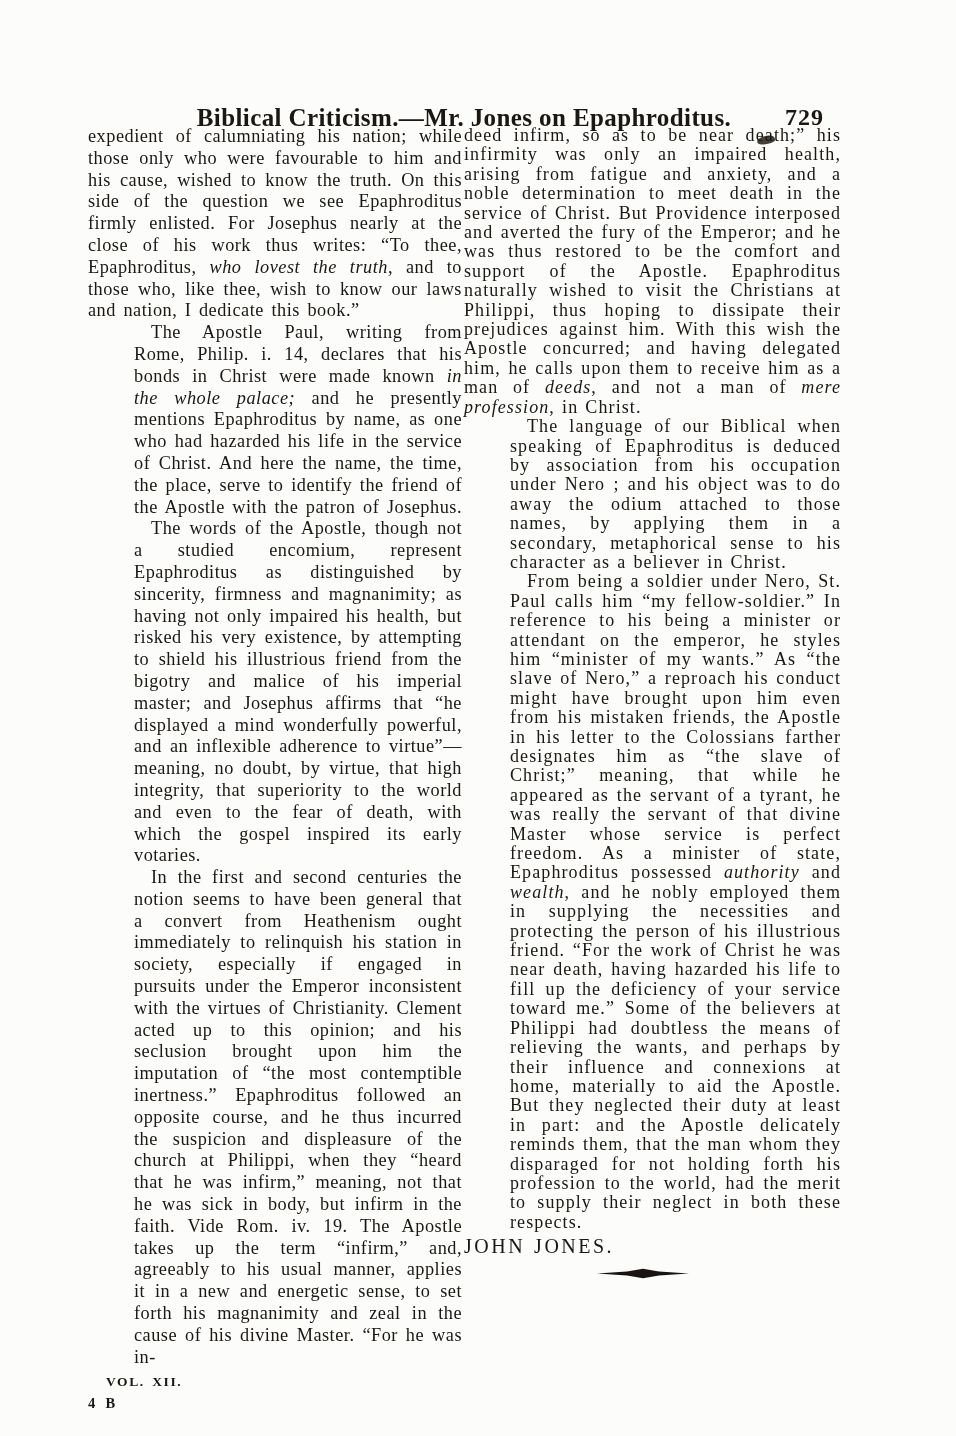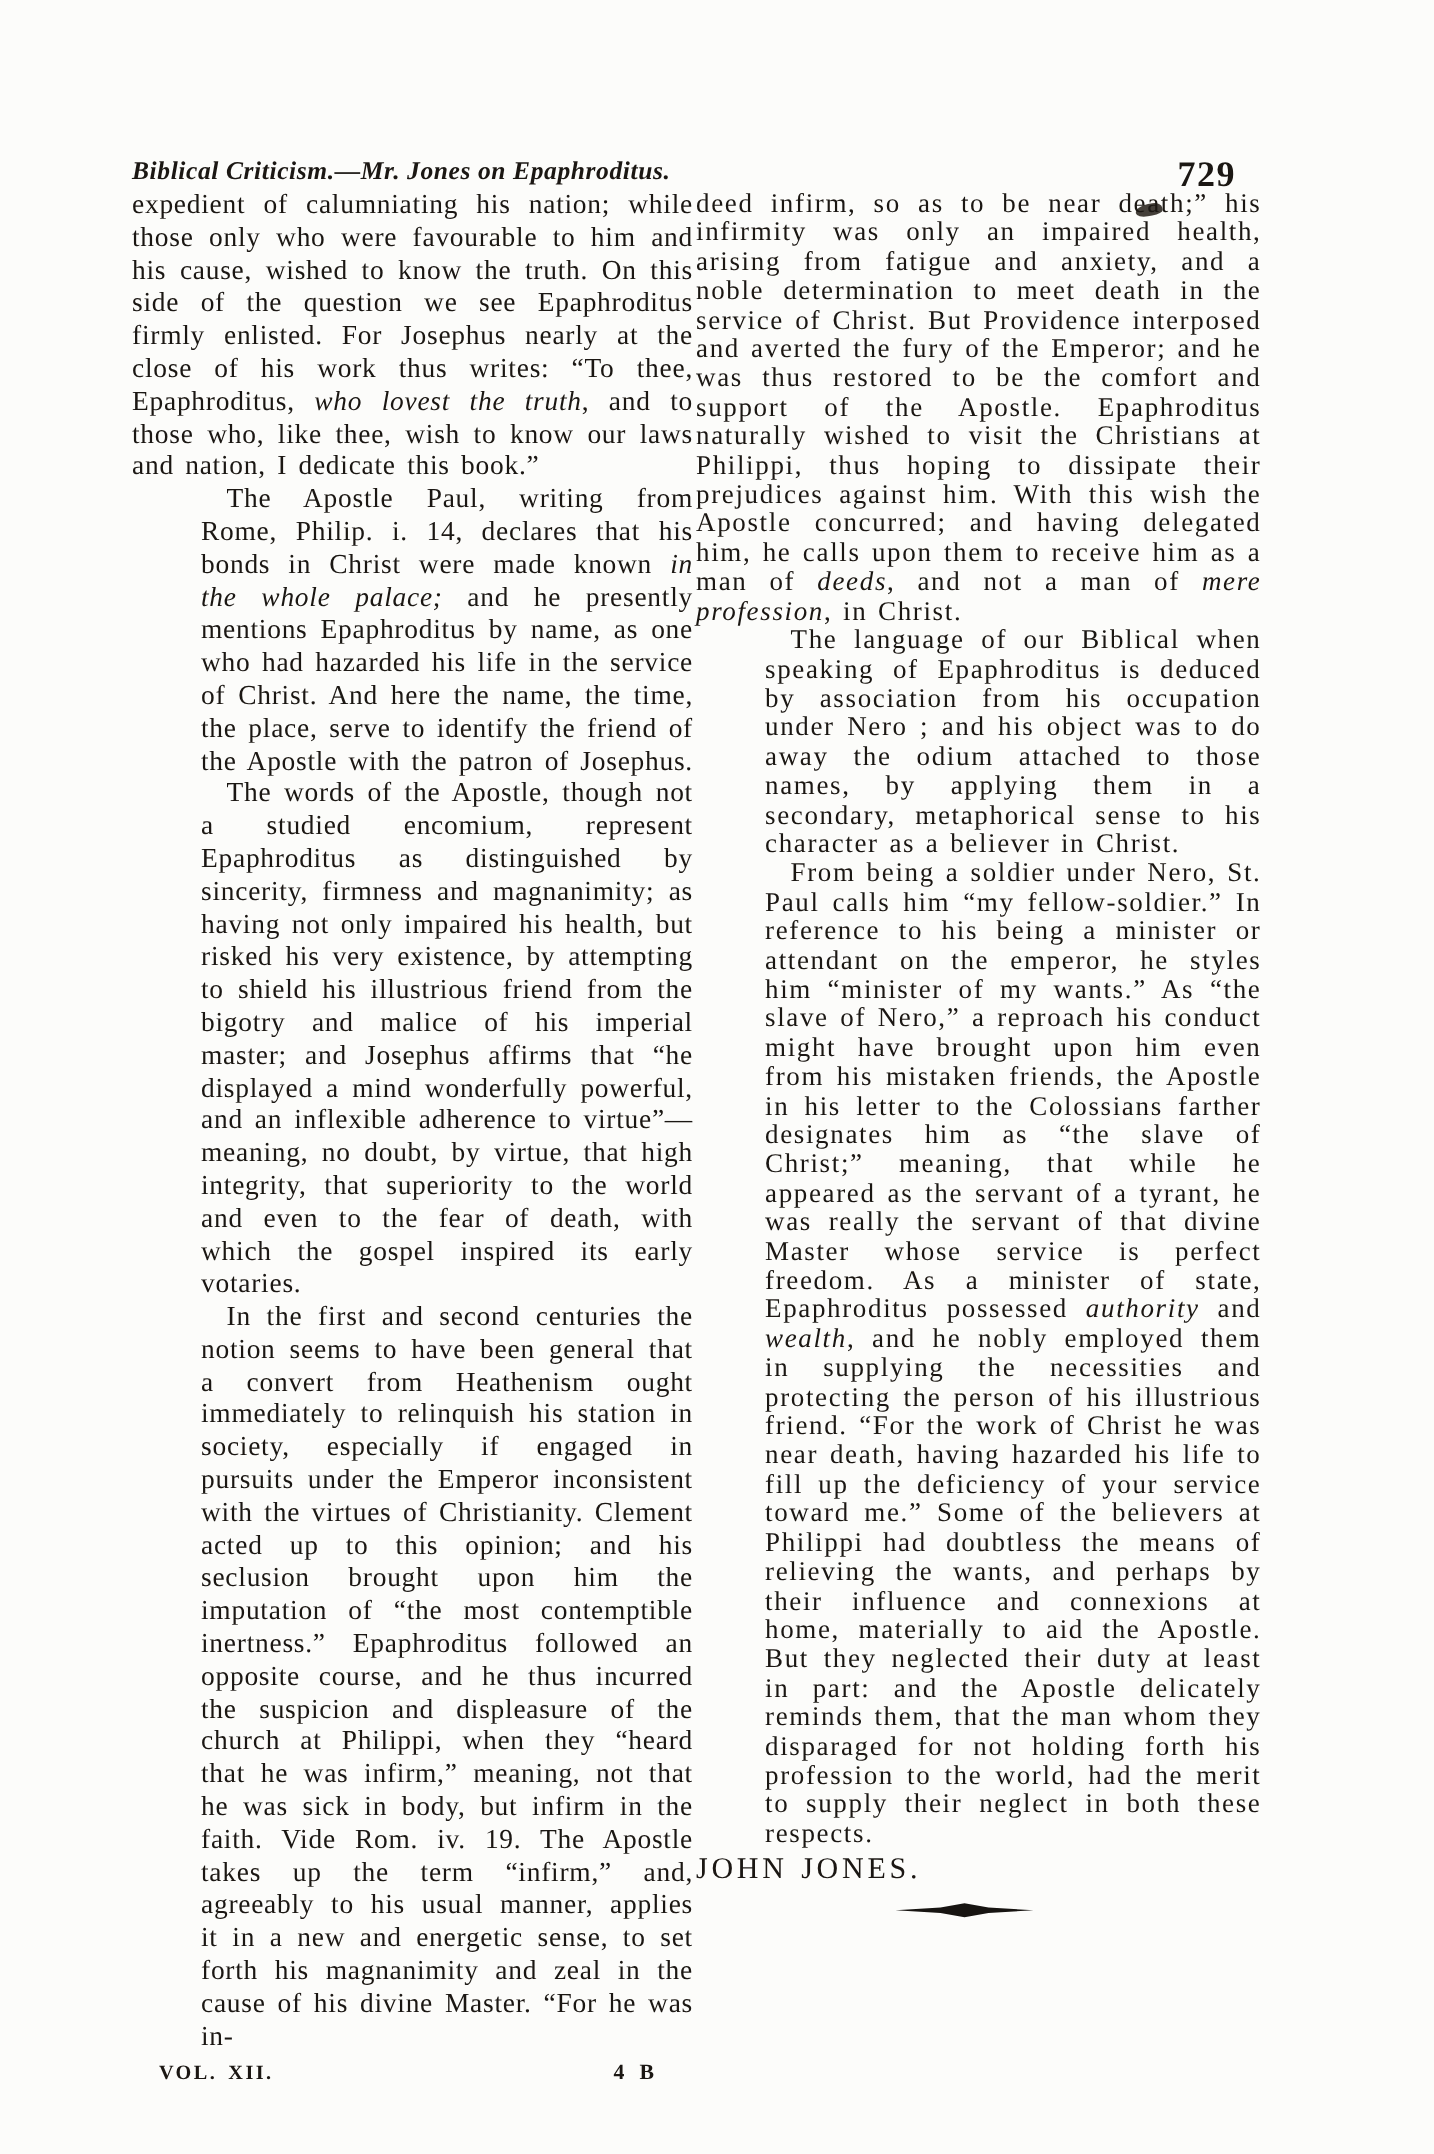--- a/index.html
+++ b/index.html
@@ -3,42 +3,43 @@
 <meta charset="utf-8">
 <style>
   html,body { margin:0; padding:0; background:#e8e8e6; }
   .page {
     position:relative; width:956px; height:1436px; margin:0 auto;
     background:#fcfcfa; color:#1b1713; overflow:hidden;
     font-family:"Liberation Serif","DejaVu Serif",serif;
   }
   .header { position:absolute; left:88px; top:104px; width:752px; }
   .header-title {
-    font-style:italic; font-weight:bold;
-    font-size:17px; letter-spacing:0.4px;
+    text-align:center; font-weight:bold;
+    font-size:25px; letter-spacing:0.4px;
   }
   .page-number {
     position:absolute; right:16px; top:0;
     font-size:24px; font-weight:bold; letter-spacing:1px;
   }
   .col { position:absolute; top:126px; text-align:justify; hyphens:auto; }
   .col-left {
     left:88px; width:374px;
     font-size:18.3px; line-height:21.8px; letter-spacing:0.5px; word-spacing:2.5px;
   }
   .col-right {
     left:464px; width:377px;
     font-size:18px; line-height:19.4px; letter-spacing:1.1px; word-spacing:1.5px;
   }
   .para { margin:0; }
   .para.indent { text-indent:17px;margin-left:46px; }
   .it { font-style:italic; }
   .col-footer {
     display:flex; justify-content:space-between; align-items:baseline;
     margin-top:3px;
+    flex-direction:column;
   }
   .volume { padding-left:18px; font-size:13.5px; font-weight:bold; letter-spacing:1.6px; }
   .sig-mark { padding-right:24px; font-size:14.5px; font-weight:bold; letter-spacing:2px; }
   .signature {
     padding-right:38px; margin-top:5px;
     font-size:20px; letter-spacing:2.5px;
   }
   .end-rule { margin-top:7px; padding-left:133px; height:12px; }
   .smudge {
     position:absolute; left:757px; top:136px; width:18px; height:8px;

